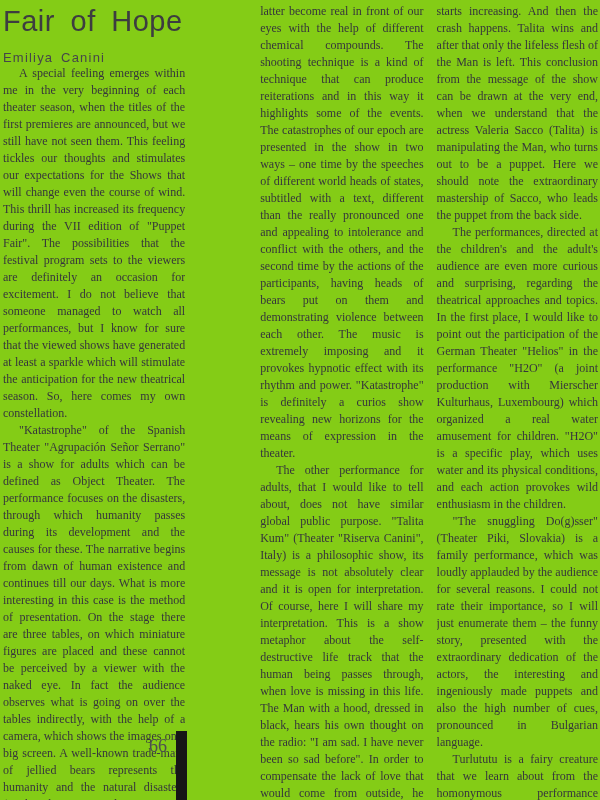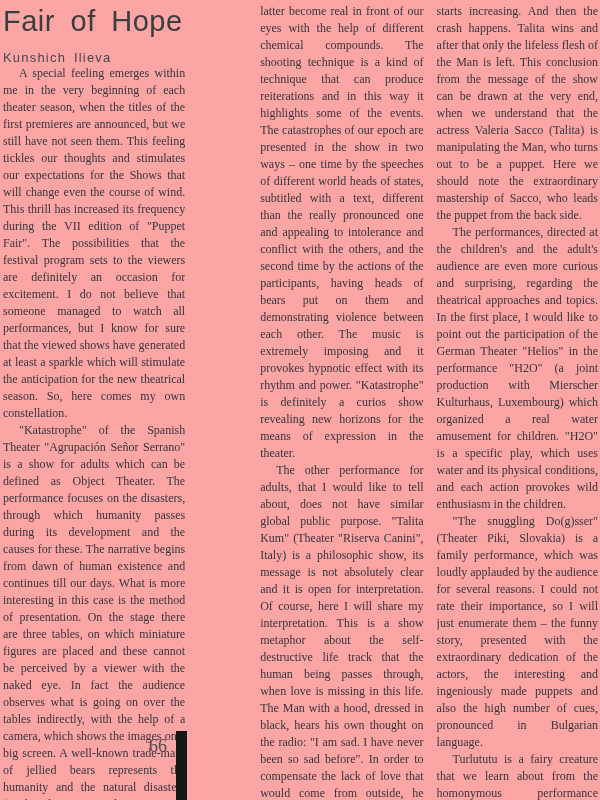--- a/index.html
+++ b/index.html
@@ -1,19 +1,19 @@
 <!DOCTYPE html>
 <html><head>
 <meta charset="utf-8">
 <style>
   html,body{margin:0;padding:0;}
   .page{
     position:relative;
     width:600px;height:800px;
-    background:#fca5a5;
+    background:#84cc16;
     overflow:hidden;
     font-family:"Liberation Serif", serif;
   }
   .columns{
     display:flex;
     padding:3px 2px 0 3px;
     height:797px;
     overflow:hidden;
   }
   .col{overflow:hidden;}
@@ -63,21 +63,21 @@
 </style>
 </head>
 <body>
 
 <div class="page">
 
   <div class="columns">
 
     <div class="col col1">
       <h1 class="title">Fair of Hope</h1>
-      <div class="author">Kunshich Ilieva</div>
+      <div class="author">Emiliya Canini</div>
       <p class="body indent body-start">A special feeling emerges within me in the very beginning of each theater season, when the titles of the first premieres are announced, but we still have not seen them. This feeling tickles our thoughts and stimulates our expectations for the Shows that will change even the course of wind. This thrill has increased its frequency during the VII edition of "Puppet Fair". The possibilities that the festival program sets to the viewers are definitely an occasion for excitement. I do not believe that someone managed to watch all performances, but I know for sure that the viewed shows have generated at least a sparkle which will stimulate the anticipation for the new theatrical season. So, here comes my own constellation.</p>
       <p class="body indent">"Katastrophe" of the Spanish Theater "Agrupación Señor Serrano" is a show for adults which can be defined as Object Theater. The performance focuses on the disasters, through which humanity passes during its development and the causes for these. The narrative begins from dawn of human existence and continues till our days. What is more interesting in this case is the method of presentation. On the stage there are three tables, on which miniature figures are placed and these cannot be perceived by a viewer with the naked eye. In fact the audience observes what is going on over the tables indirectly, with the help of a camera, which shows the images on a big screen. A well-known trade-mark of jellied bears represents the humanity and the natural disasters (earthquakes, inundations, ice periods, volcano eruptions and others) that have happened on Earth, the</p>
     </div>
 
     <div class="col col2">
       <p class="body">latter become real in front of our eyes with the help of different chemical compounds. The shooting technique is a kind of technique that can produce reiterations and in this way it highlights some of the events. The catastrophes of our epoch are presented in the show in two ways – one time by the speeches of different world heads of states, subtitled with a text, different than the really pronounced one and appealing to intolerance and conflict with the others, and the second time by the actions of the participants, having heads of bears put on them and demonstrating violence between each other. The music is extremely imposing and it provokes hypnotic effect with its rhythm and power. "Katastrophe" is definitely a curios show revealing new horizons for the means of expression in the theater.</p>
       <p class="body indent">The other performance for adults, that I would like to tell about, does not have similar global public purpose. "Talita Kum" (Theater "Riserva Canini", Italy) is a philosophic show, its message is not absolutely clear and it is open for interpretation. Of course, here I will share my interpretation. This is a show metaphor about the self-destructive life track that the human being passes through, when love is missing in this life. The Man with a hood, dressed in black, hears his own thought on the radio: "I am sad. I have never been so sad before". In order to compensate the lack of love that would come from outside, he starts using his own energy and slowly eats himself. The figure of Talita Kum, tied in front of the Man and seeming only to be manipulated by him, is a symbol of the inner aspiration of man to replace the warmth of another human creature. And when the need for love becomes greater and greater, the bite of the Man, who is exhausting his own power,</p>
     </div>
 
     <div class="col col3">

